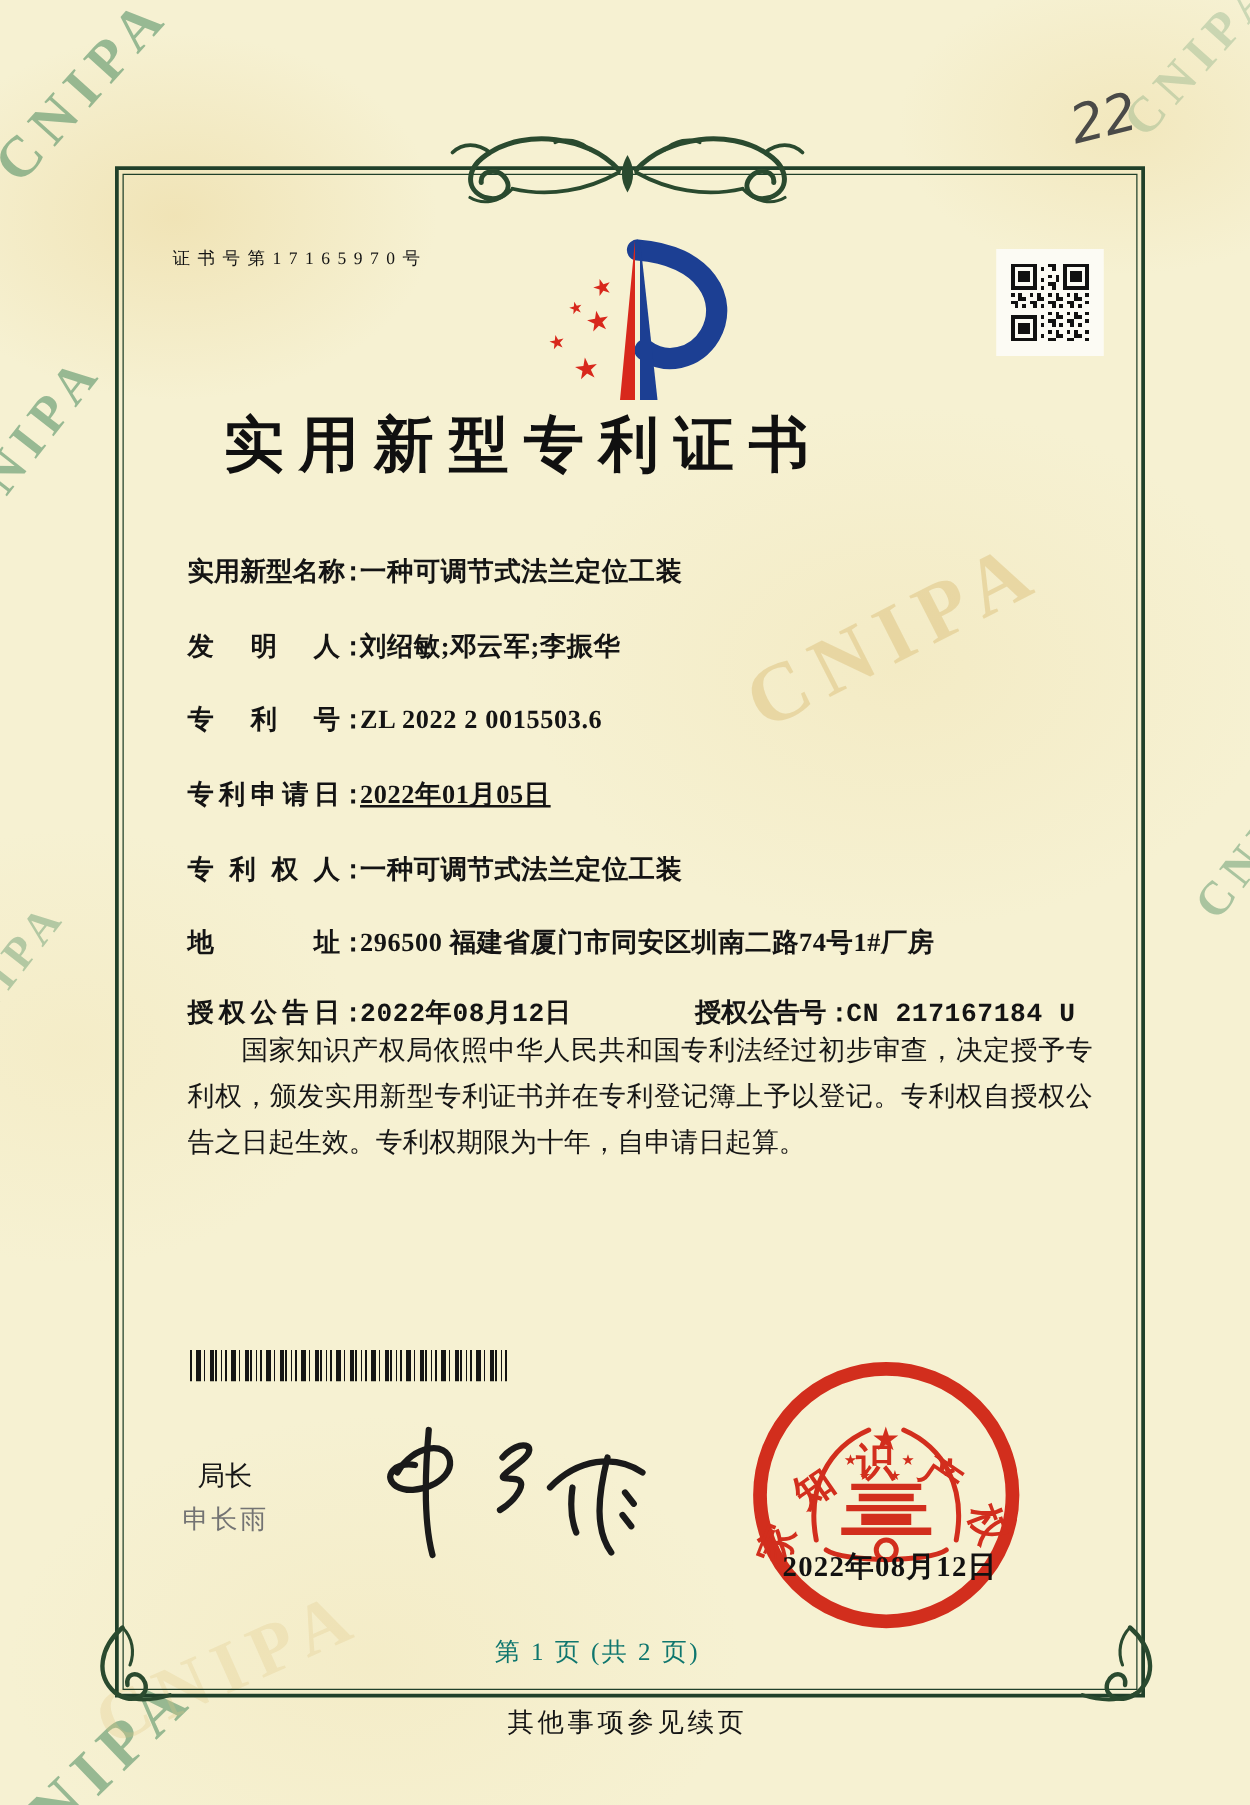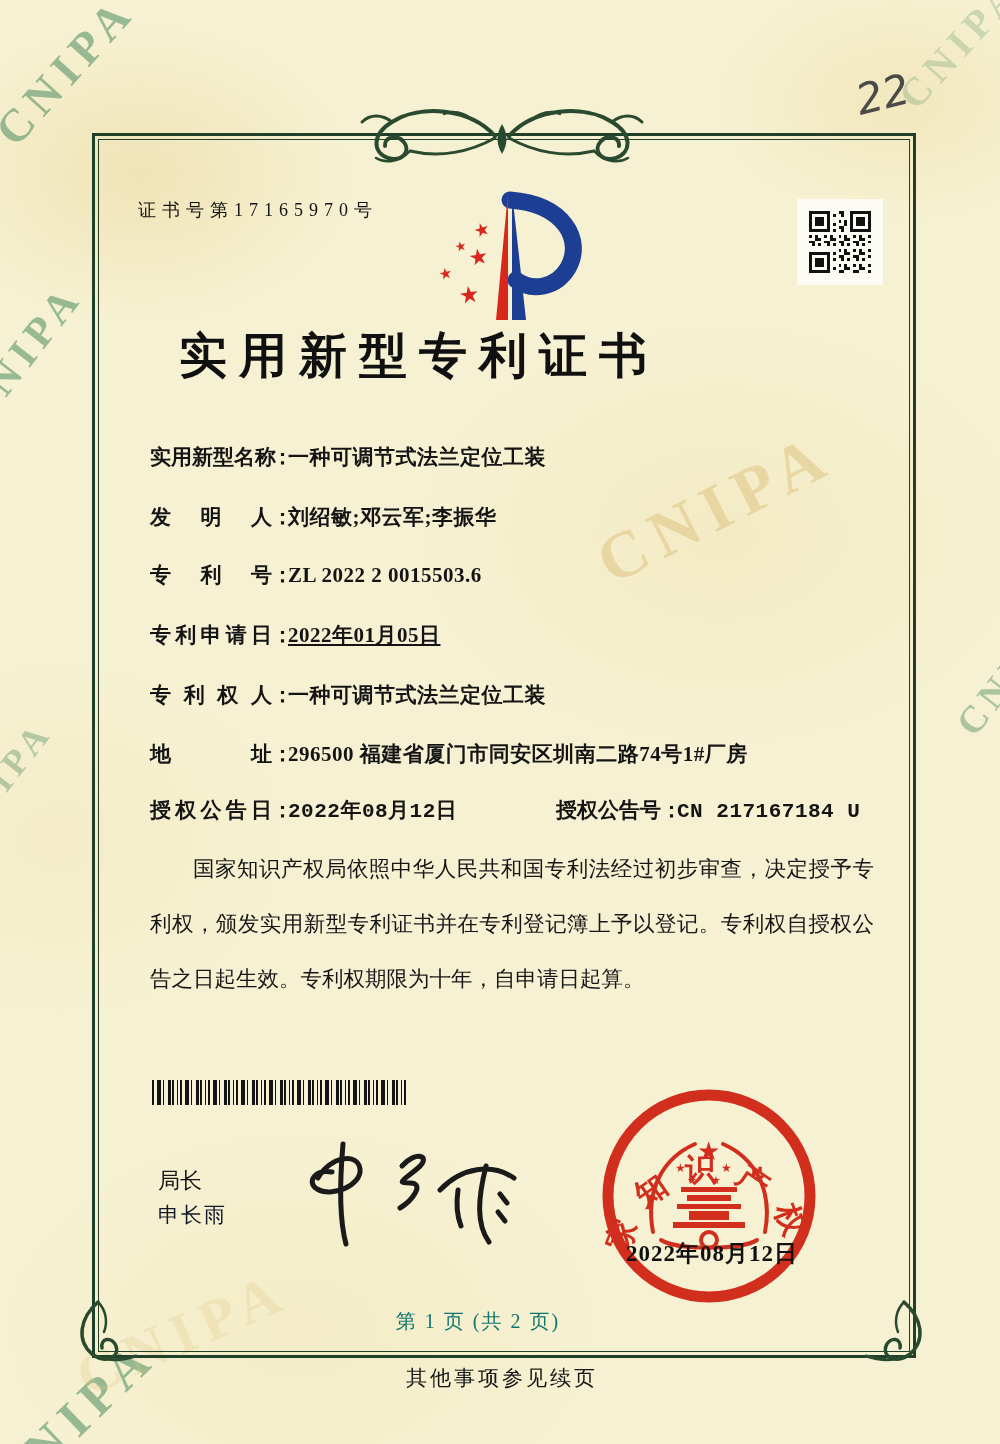--- a/index.html
+++ b/index.html
@@ -19,48 +19,48 @@
   
   .wm{position:absolute;font-family:"Liberation Serif",serif;font-weight:bold;
       pointer-events:none;white-space:nowrap;}
   .wm-green{color:rgba(72,138,94,.55);}
   .wm-gold{color:rgba(223,196,132,.55);}
   
   .frame{position:absolute;left:92px;top:133px;width:818px;height:1219px;
          border:3px solid #20402a;}
   .frame-inner{position:absolute;left:3px;top:3px;right:3px;bottom:3px;
          border:1.5px solid #20402a;}
-  .cert-number{position:absolute;left:138px;top:198px;font-size:18px;
+  .cert-number{position:absolute;left:138px;top:198px;font-size:14px;
          letter-spacing:6px;color:#141414;}
   .title{position:absolute;left:0;top:324px;width:838px;text-align:center;
          font-size:48px;font-weight:bold;letter-spacing:12px;color:#101010;}
   
   .frow{position:absolute;left:150px;width:740px;font-size:21px;font-weight:bold;
         color:#141414;white-space:nowrap;}
   .flabel{display:inline-block;width:122px;text-align:justify;text-align-last:justify;
         vertical-align:top;}
   .colon{display:inline-block;width:16px;}
   .fvalue{letter-spacing:.5px;}
   .fpair2{position:absolute;left:363px;top:0;margin-left:43px;}
   
-  .paras{position:absolute;left:150px;top:842px;width:724px;font-size:21.5px;
-        line-height:55px;color:#161616;text-align:justify;}
+  .paras{position:absolute;left:150px;top:822px;width:724px;font-size:21.5px;
+        line-height:37px;color:#161616;text-align:justify;}
   .paras p{margin:0;text-indent:2em;}
   
   .barcode{position:absolute;left:152px;top:1080px;width:254px;height:25px;
       background:repeating-linear-gradient(90deg,
         #141414 0 2px, transparent 2px 5px,
         #141414 5px 9px, transparent 9px 11px,
         #141414 11px 12px, transparent 12px 16px,
         #141414 16px 19px, transparent 19px 20px,
         #141414 20px 22px, transparent 22px 25px,
         #141414 25px 26px, transparent 26px 28px);
   }
   .director-title{position:absolute;left:158px;top:1166px;font-size:22px;color:#171717;}
-  .director-name{position:absolute;left:158px;top:1201px;font-size:21px;color:#0f172a;letter-spacing:2px;}
+  .director-name{position:absolute;left:146px;top:1201px;font-size:21px;color:#737373;letter-spacing:2px;}
   .page-footer{position:absolute;left:0;top:1308px;width:956px;text-align:center;
       font-size:20px;color:#0f766e;letter-spacing:2px;}
   .cont-note{position:absolute;left:0;top:1364px;width:1004px;text-align:center;
       font-size:21px;color:#151515;letter-spacing:3px;}
   .handwritten{position:absolute;left:856px;top:70px;font-size:42px;color:#4a4a48;
       font-family:"DejaVu Sans",sans-serif;font-style:italic;transform:rotate(-14deg);}
   .seal-date{position:absolute;left:592px;top:1238px;width:240px;text-align:center;
       font-size:23px;font-weight:bold;color:#111;letter-spacing:1px;z-index:6;}
 </style>
 </head>

